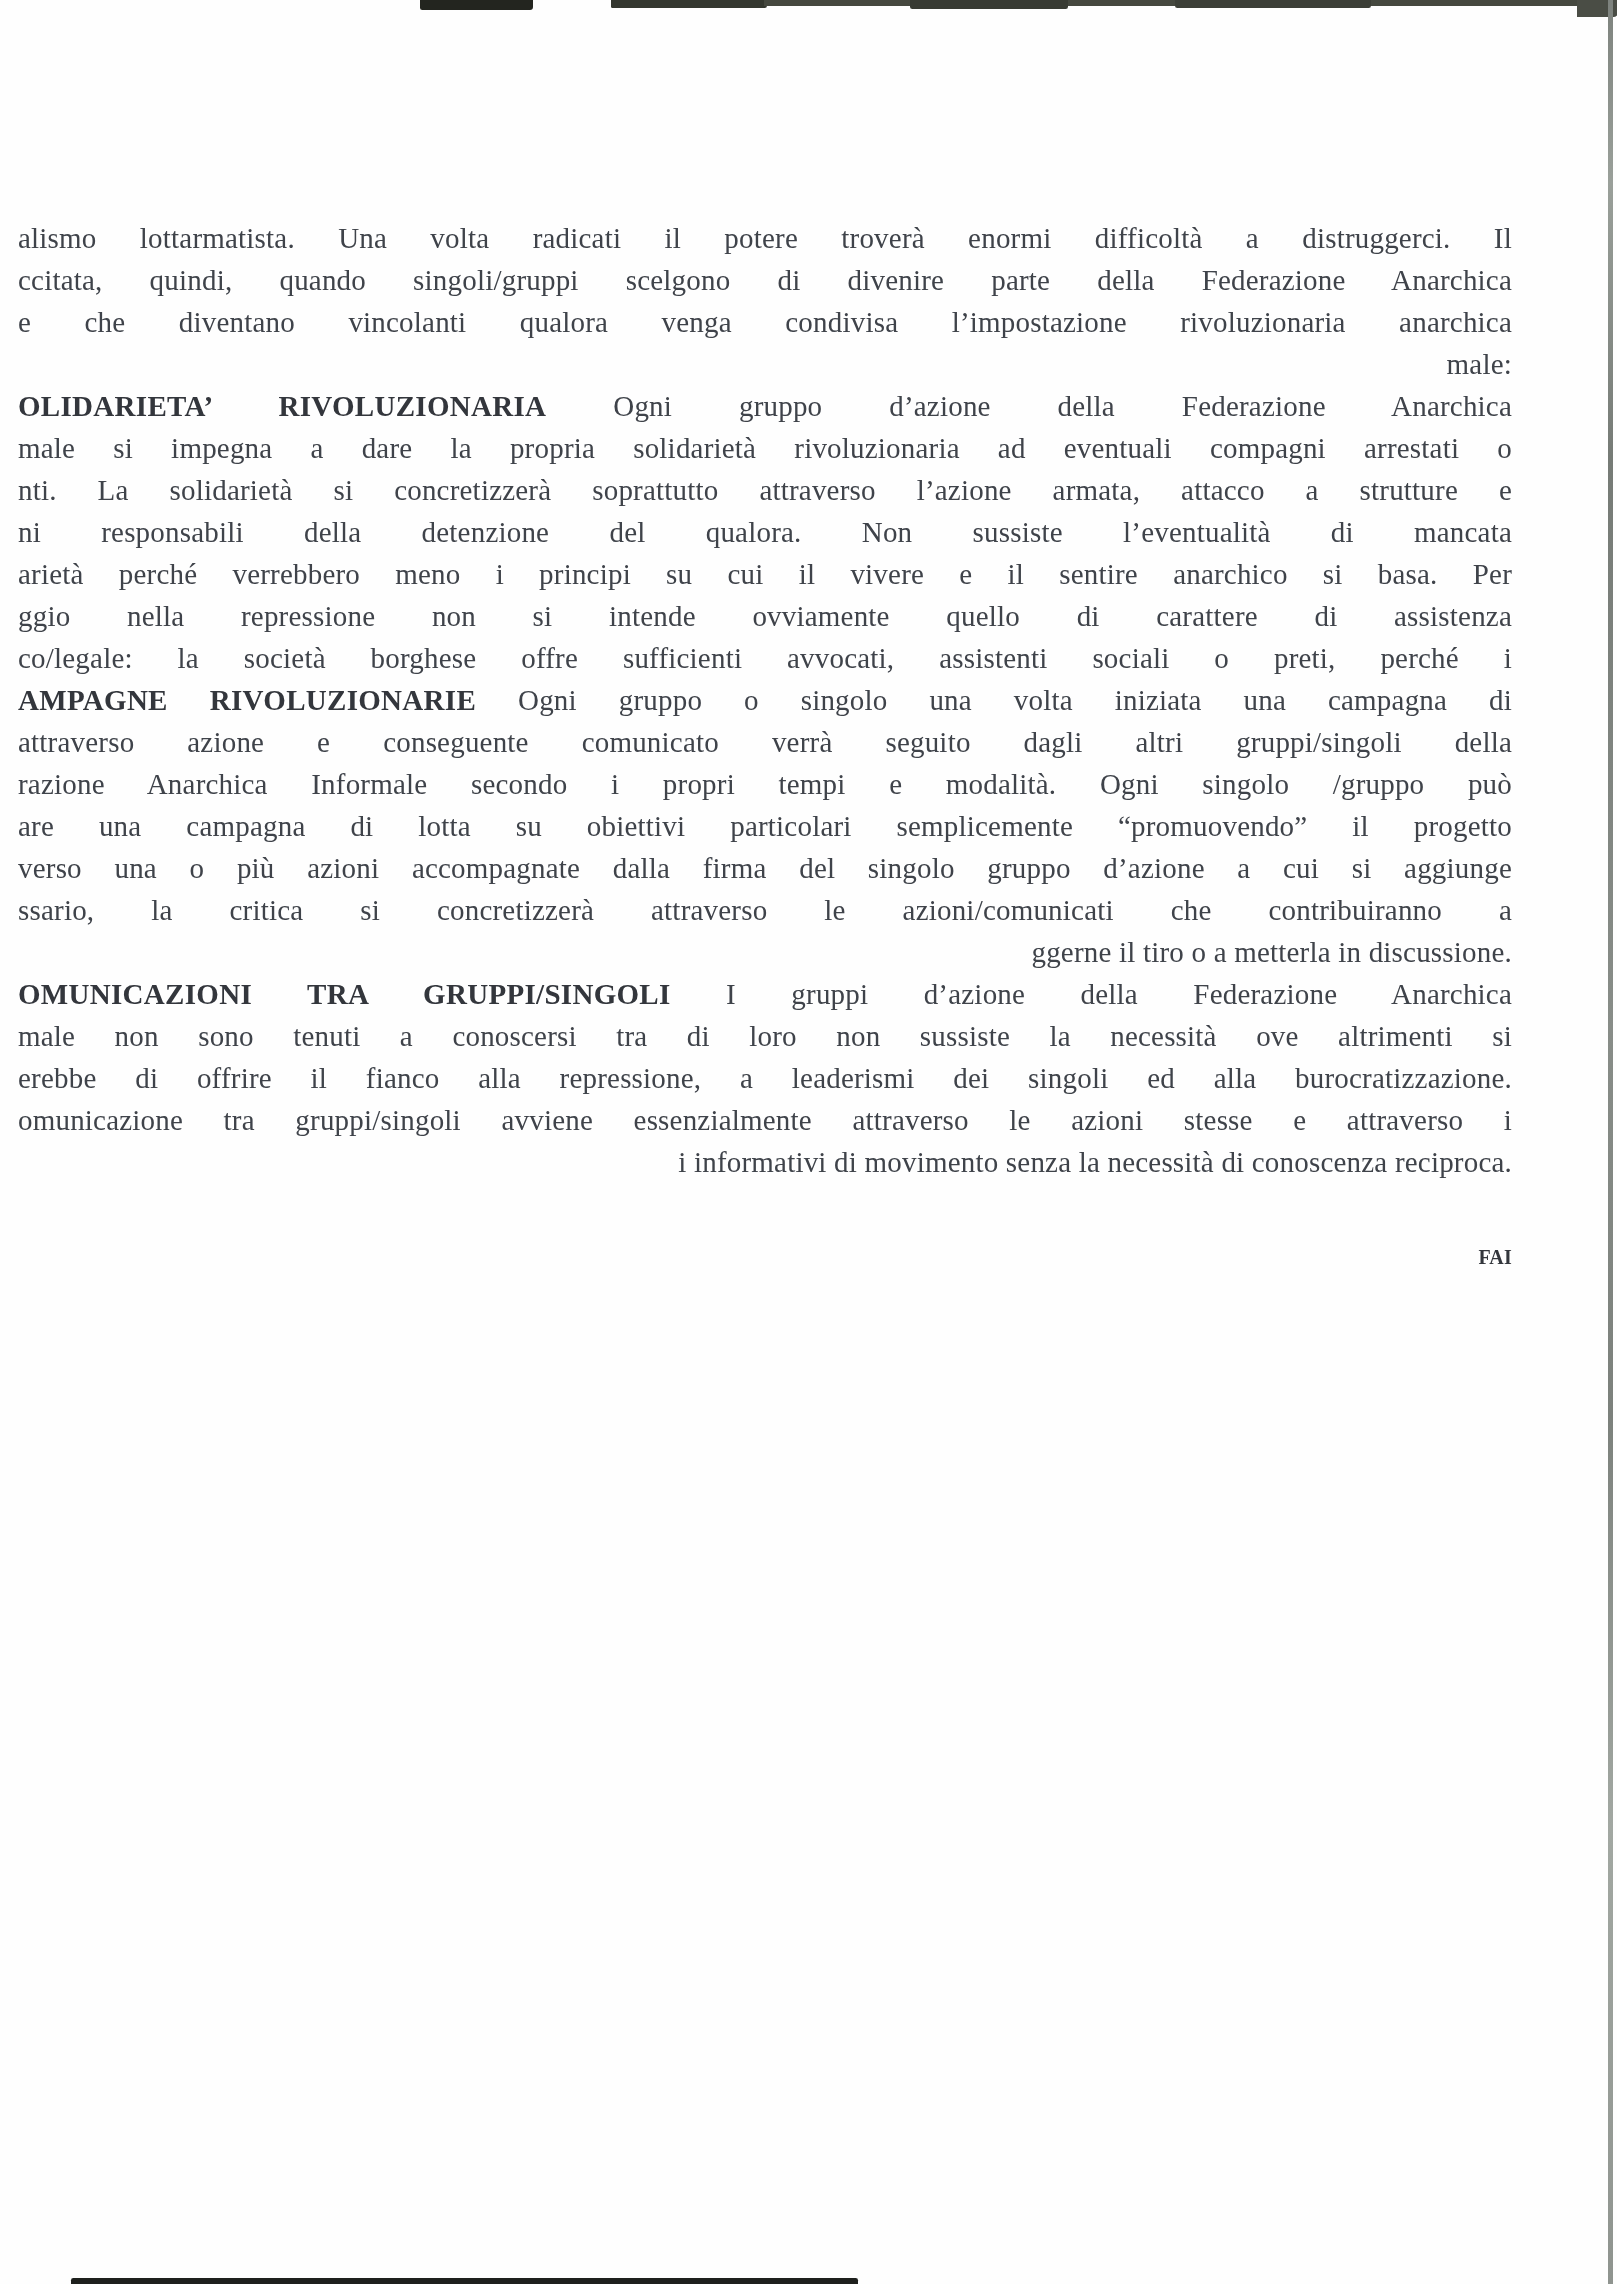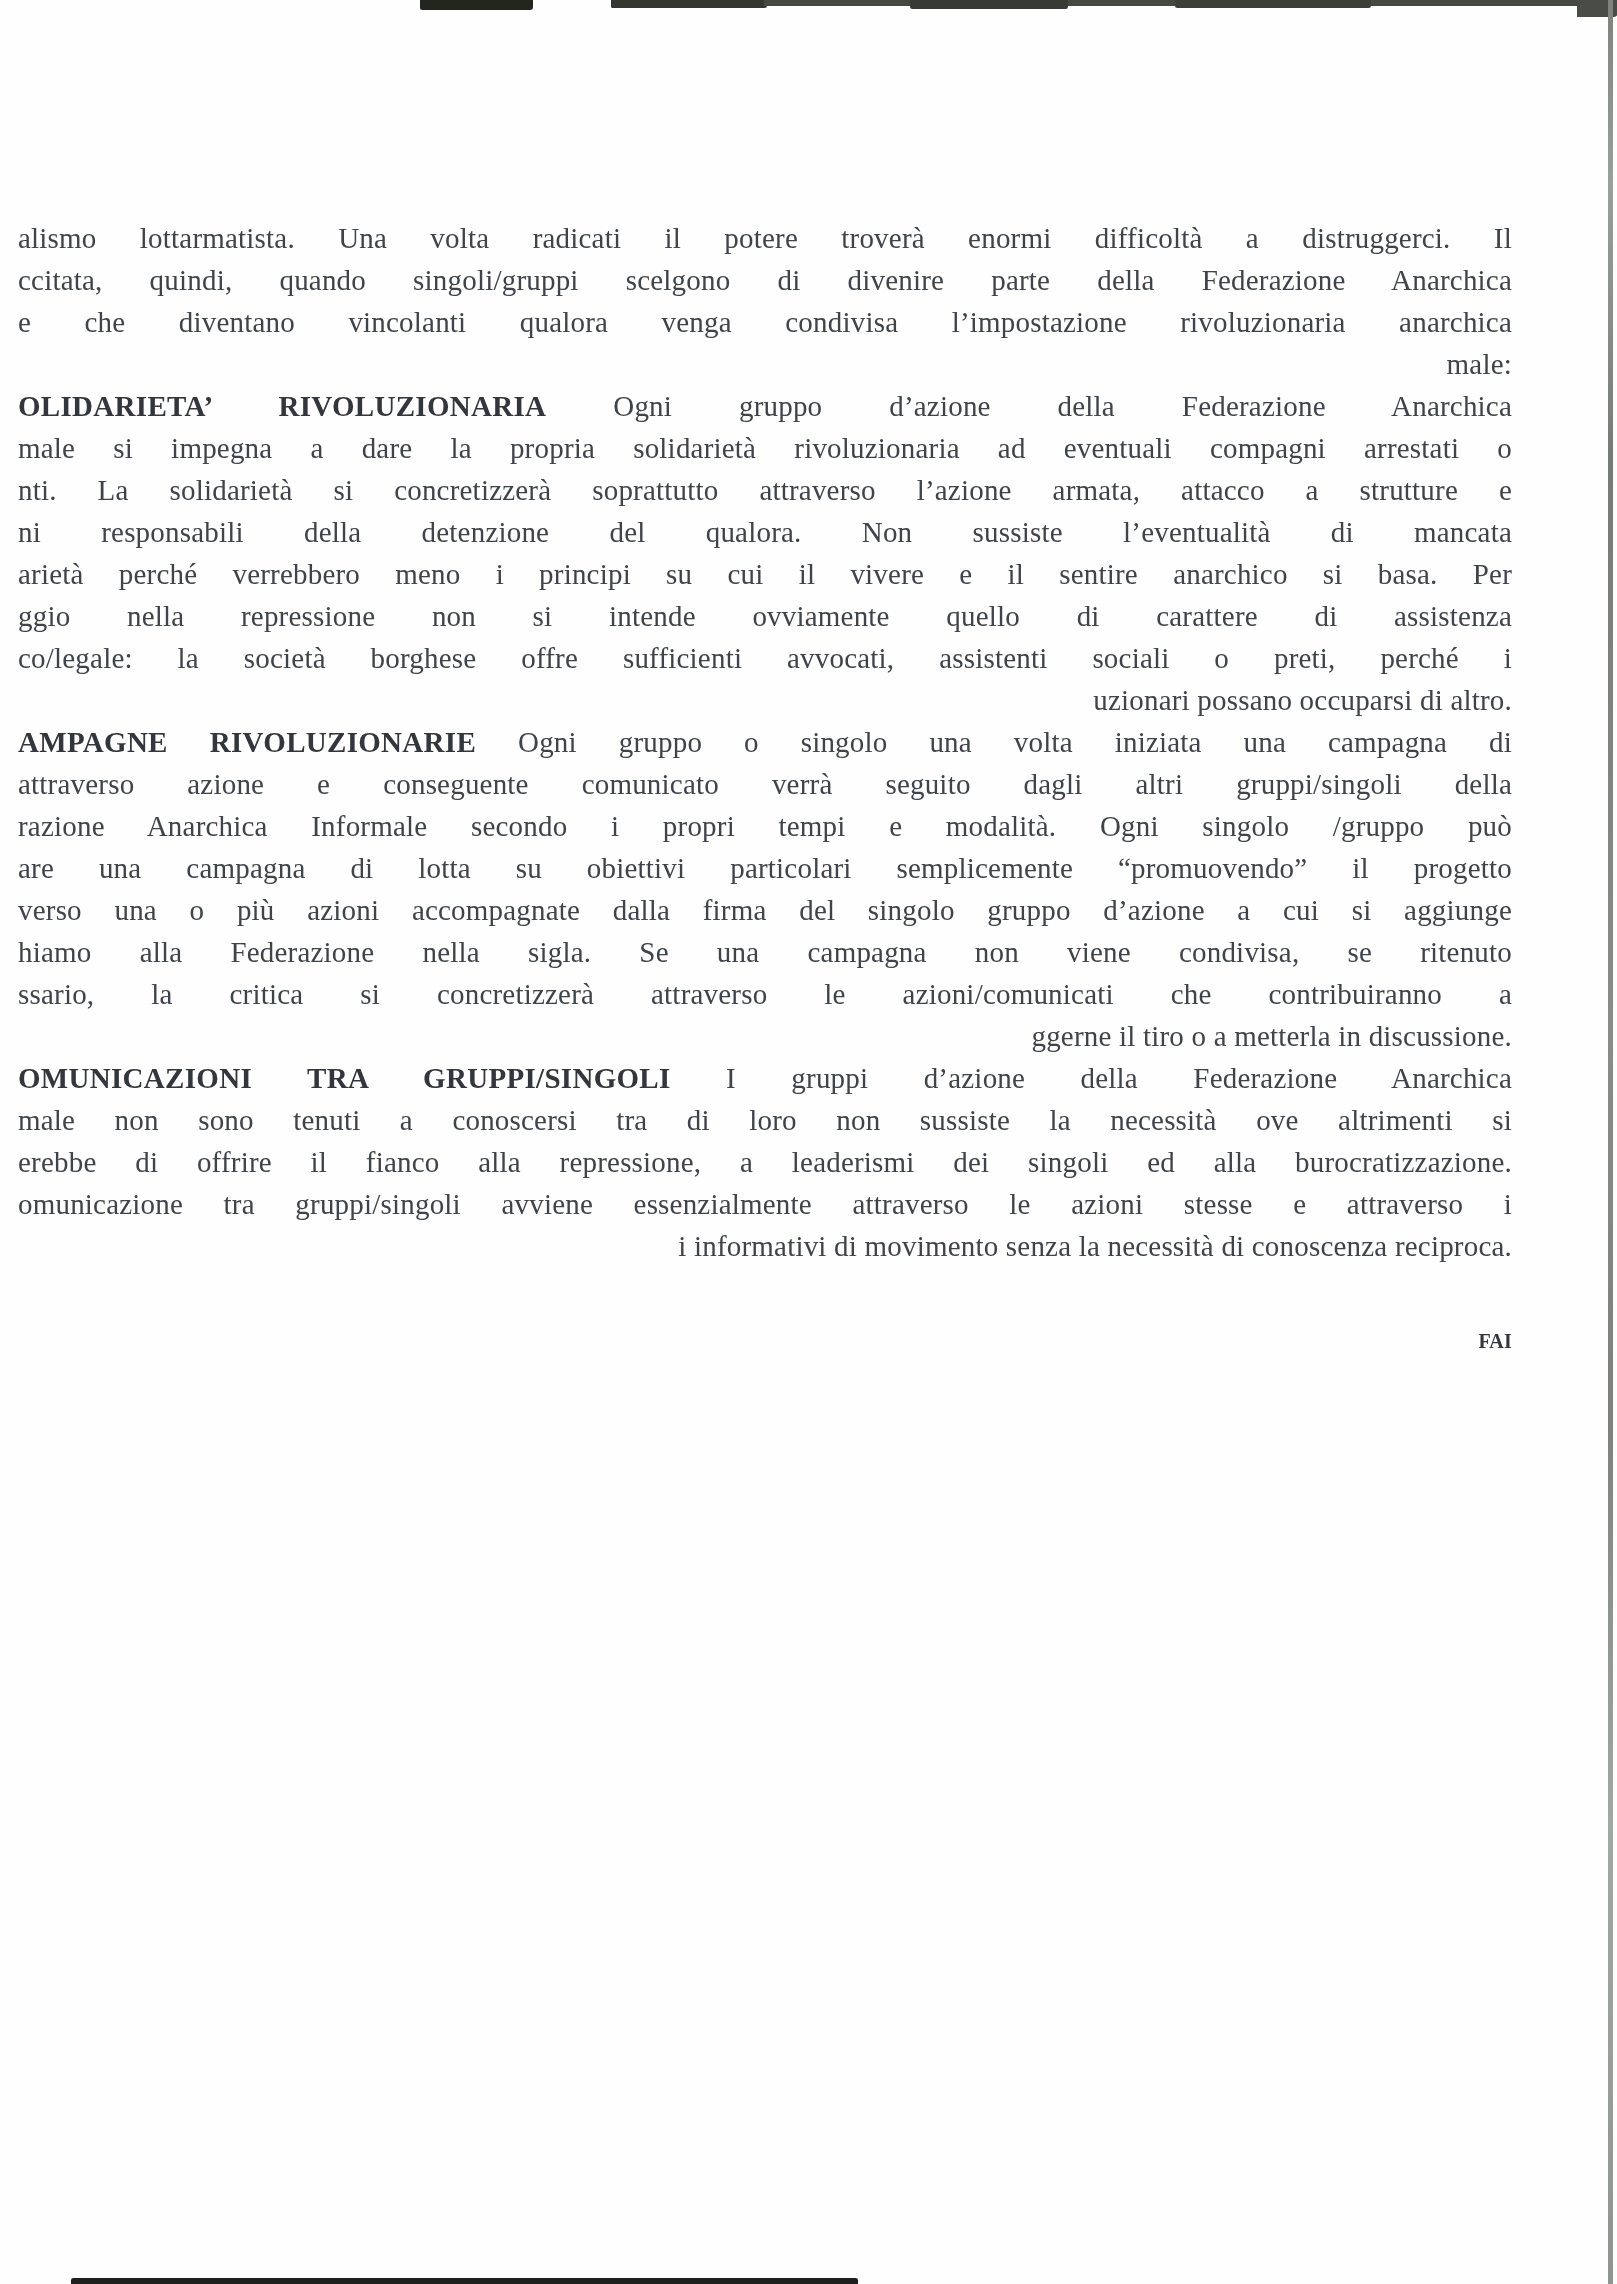--- a/index.html
+++ b/index.html
@@ -66,27 +66,25 @@
     <div class="jline"><span>ccitata, quindi, quando singoli/gruppi scelgono di divenire parte della Federazione Anarchica</span></div>
     <div class="jline"><span>e che diventano vincolanti qualora venga condivisa l’impostazione rivoluzionaria anarchica</span></div>
     <div class="lline"><span>male:</span></div>
     <div class="jline"><b>OLIDARIETA’ RIVOLUZIONARIA</b> <span>Ogni gruppo d’azione della Federazione Anarchica</span></div>
     <div class="jline"><span>male si impegna a dare la propria solidarietà rivoluzionaria ad eventuali compagni arrestati o</span></div>
     <div class="jline"><span>nti. La solidarietà si concretizzerà soprattutto attraverso l’azione armata, attacco a strutture e</span></div>
     <div class="jline"><span>ni responsabili della detenzione del qualora. Non sussiste l’eventualità di mancata</span></div>
     <div class="jline"><span>arietà perché verrebbero meno i principi su cui il vivere e il sentire anarchico si basa. Per</span></div>
     <div class="jline"><span>ggio nella repressione non si intende ovviamente quello di carattere di assistenza</span></div>
     <div class="jline"><span>co/legale: la società borghese offre sufficienti avvocati, assistenti sociali o preti, perché i</span></div>
-    <div class="lline"><span>uzionari possano occuparsi di altro.</span></div>
     <div class="jline"><b>AMPAGNE RIVOLUZIONARIE</b> <span>Ogni gruppo o singolo una volta iniziata una campagna di</span></div>
     <div class="jline"><span>attraverso azione e conseguente comunicato verrà seguito dagli altri gruppi/singoli della</span></div>
     <div class="jline"><span>razione Anarchica Informale secondo i propri tempi e modalità. Ogni singolo /gruppo può</span></div>
     <div class="jline"><span>are una campagna di lotta su obiettivi particolari semplicemente “promuovendo” il progetto</span></div>
     <div class="jline"><span>verso una o più azioni accompagnate dalla firma del singolo gruppo d’azione a cui si aggiunge</span></div>
-    <div class="jline"><span>hiamo alla Federazione nella sigla. Se una campagna non viene condivisa, se ritenuto</span></div>
     <div class="jline"><span>ssario, la critica si concretizzerà attraverso le azioni/comunicati che contribuiranno a</span></div>
     <div class="lline"><span>ggerne il tiro o a metterla in discussione.</span></div>
     <div class="jline"><b>OMUNICAZIONI TRA GRUPPI/SINGOLI</b> <span>I gruppi d’azione della Federazione Anarchica</span></div>
     <div class="jline"><span>male non sono tenuti a conoscersi tra di loro non sussiste la necessità ove altrimenti si</span></div>
     <div class="jline"><span>erebbe di offrire il fianco alla repressione, a leaderismi dei singoli ed alla burocratizzazione.</span></div>
     <div class="jline"><span>omunicazione tra gruppi/singoli avviene essenzialmente attraverso le azioni stesse e attraverso i</span></div>
     <div class="lline"><span>i informativi di movimento senza la necessità di conoscenza reciproca.</span></div>
     <div class="rline signature-line"><span>FAI</span></div>
   </div>
 

